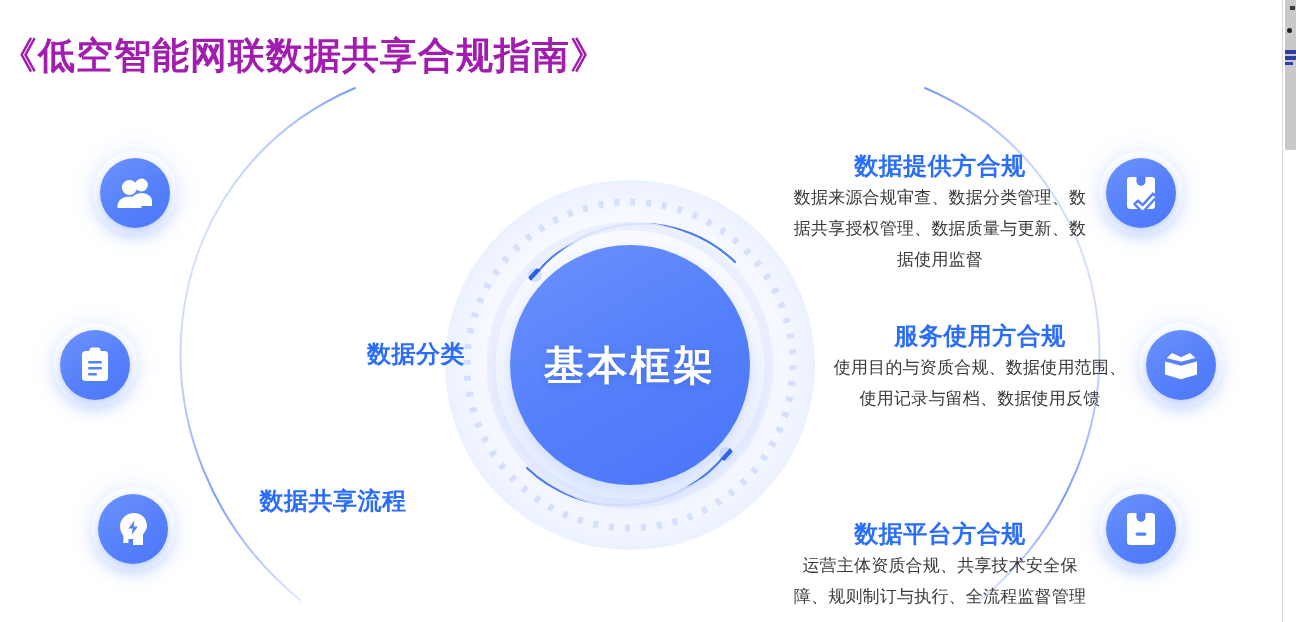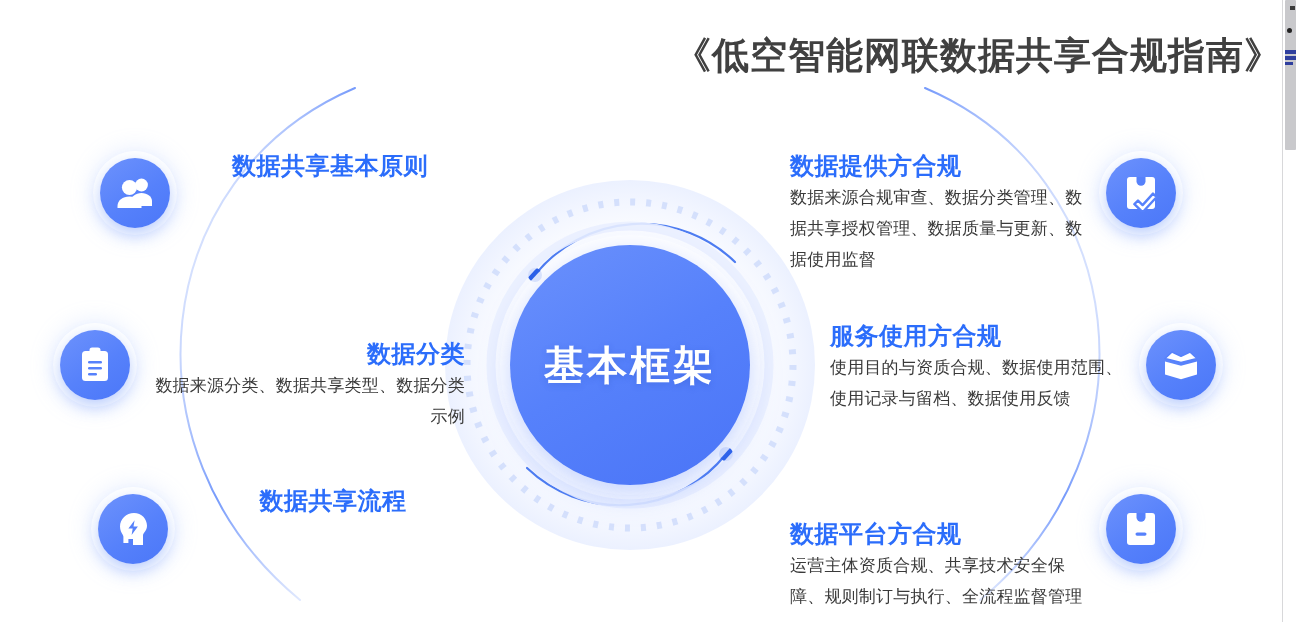--- a/index.html
+++ b/index.html
@@ -25,24 +25,24 @@
     background: #ffffff;
     overflow: hidden;
   }
 
   
   .page-title {
     position: absolute;
     left: 0;
     top: 33px;
     width: 1282px;
-    text-align: right;
+    text-align: left;
     font-size: 37px;
     font-weight: bold;
-    color: #404040;
+    color: #a21caf;
     letter-spacing: 1px;
     line-height: 46px;
     white-space: nowrap;
   }
 
   
   .deco-layer {
     position: absolute;
     left: 0; top: 0;
     width: 1282px;
@@ -118,21 +118,21 @@
   }
 
   .item-desc {
     font-size: 17px;
     color: #3a3a3a;
     line-height: 31px;
     letter-spacing: 0.2px;
   }
 
   .align-left  { text-align: center; }
-  .align-right { }
+  .align-right { text-align: center; }
 
   
   .item-L1 { left: 100px; top: 150px; }
   .item-L1 .item-icon { left: 0px;  top: 8px; }
   .item-L1 .item-text { left: 85px; top: 0px; width: 290px; }
 
   .item-L2 { left: 60px; top: 320px; }
   .item-L2 .item-icon { left: 0px;   top: 10px; }
   .item-L2 .item-text { left: 85px;  top: 18px; width: 320px; text-align: right; }
 
@@ -237,37 +237,35 @@
   <div class="item item-L1">
     <div class="item-icon">
       <svg width="38" height="34" viewBox="0 0 38 34" fill="#ffffff">
         <circle cx="25.5" cy="9" r="6.4"></circle>
         <path d="M25.5 17c-6 0-10.5 3.6-10.5 8.3V30h21v-4.7C36 20.6 31.5 17 25.5 17z"></path>
         <circle cx="13.5" cy="11.5" r="7.6" stroke="#ffffff" stroke-width="0"></circle>
         <path d="M13.5 20.5C6.6 20.5 1.5 24.6 1.5 30v2h24v-2c0-5.4-5.1-9.5-12-9.5z"></path>
       </svg>
     </div>
     <div class="item-text align-left">
-      <div class="item-heading">数据共享基本原则</div>
     </div>
   </div>
 
   <div class="item item-L2">
     <div class="item-icon">
       <svg width="34" height="36" viewBox="0 0 34 36" fill="#ffffff">
         <rect x="4" y="4" width="26" height="30" rx="3.5"></rect>
         <rect x="11.5" y="0.5" width="11" height="7" rx="2.6"></rect>
         <rect x="10" y="14" width="14" height="2.6" rx="1.3" fill="#5681fb"></rect>
         <rect x="10" y="20" width="14" height="2.6" rx="1.3" fill="#5681fb"></rect>
         <rect x="10" y="26" width="9" height="2.6" rx="1.3" fill="#5681fb"></rect>
       </svg>
     </div>
     <div class="item-text align-left">
       <div class="item-heading">数据分类</div>
-      <div class="item-desc">数据来源分类、数据共享类型、数据分类示例</div>
     </div>
   </div>
 
   <div class="item item-L3">
     <div class="item-icon">
       <svg width="38" height="36" viewBox="0 0 38 36" fill="#ffffff">
         <path d="M20 2C12.3 2 6 8 6 15.4c0 3.6 1.5 6.2 2.6 8 .5.9.8 1.5.8 2.4V32h5v-4h4.6v6h10V24.8c0-1.3.5-2.1 1.3-3.2 1.5-2 2.7-4.1 2.7-6.9C33 8 27.7 2 20 2z"></path>
         <path d="M20.6 9.2l-6.2 8.2h4.3l-1.1 6.6 6.3-8.5h-4.4z" fill="#5681fb"></path>
       </svg>
     </div>

